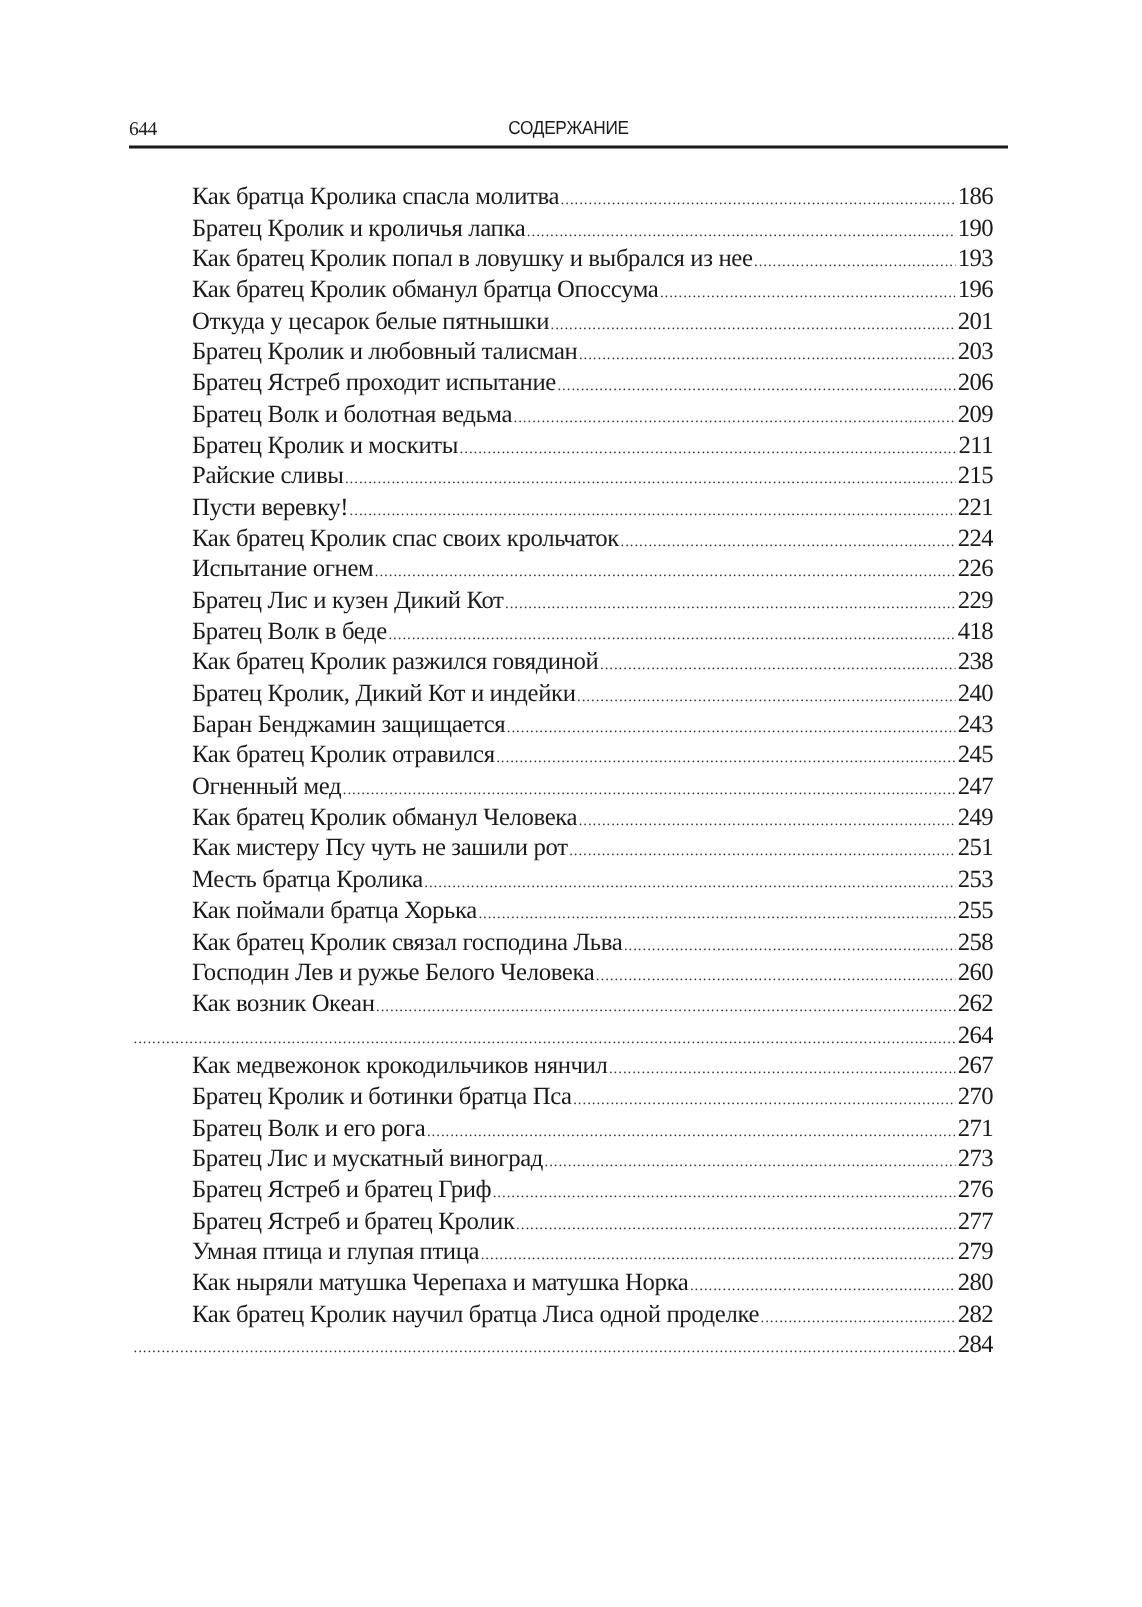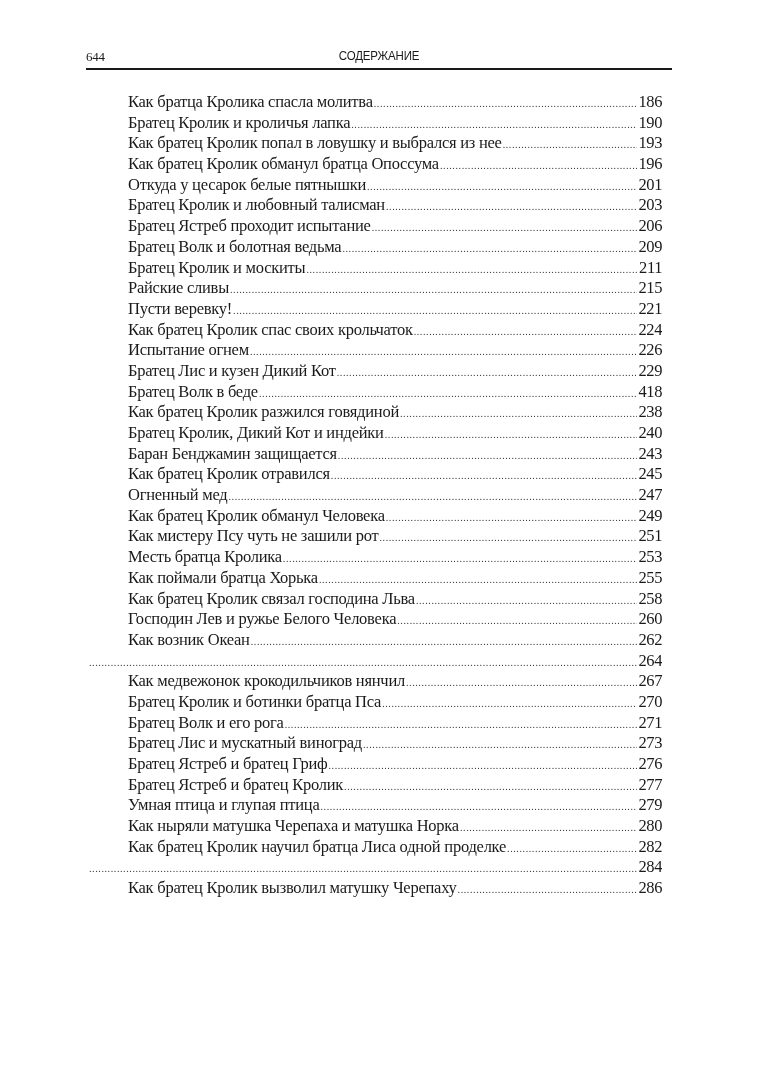--- a/index.html
+++ b/index.html
@@ -19,20 +19,21 @@
       left: 86px;
       top: 47px;
       width: 586px;
     }
     .running-head {
       position: relative;
       height: 19px;
       font-family: "Liberation Sans", sans-serif;
       font-size: 12.5px;
       line-height: 19px;
+      margin-top: 29px;
     }
     .folio {
       position: absolute;
       left: 0;
       top: 0;
       font-family: "Liberation Serif", serif;
       font-size: 13px;
       letter-spacing: -0.3px;
     }
     .running-title {
@@ -278,19 +279,14 @@
       </li>
       <li class="toc-entry">
         <span class="toc-title">Как братец Кролик научил братца Лиса одной проделке</span>
         <span class="toc-leader"></span>
         <span class="toc-page">282</span>
       </li>
       <li class="toc-entry">
         <span class="toc-leader"></span>
         <span class="toc-page">284</span>
       </li>
-      <li class="toc-entry">
-        <span class="toc-title">Как братец Кролик вызволил матушку Черепаху</span>
-        <span class="toc-leader"></span>
-        <span class="toc-page">286</span>
-      </li>
     </ul>
 </div>
 
 </body></html>

